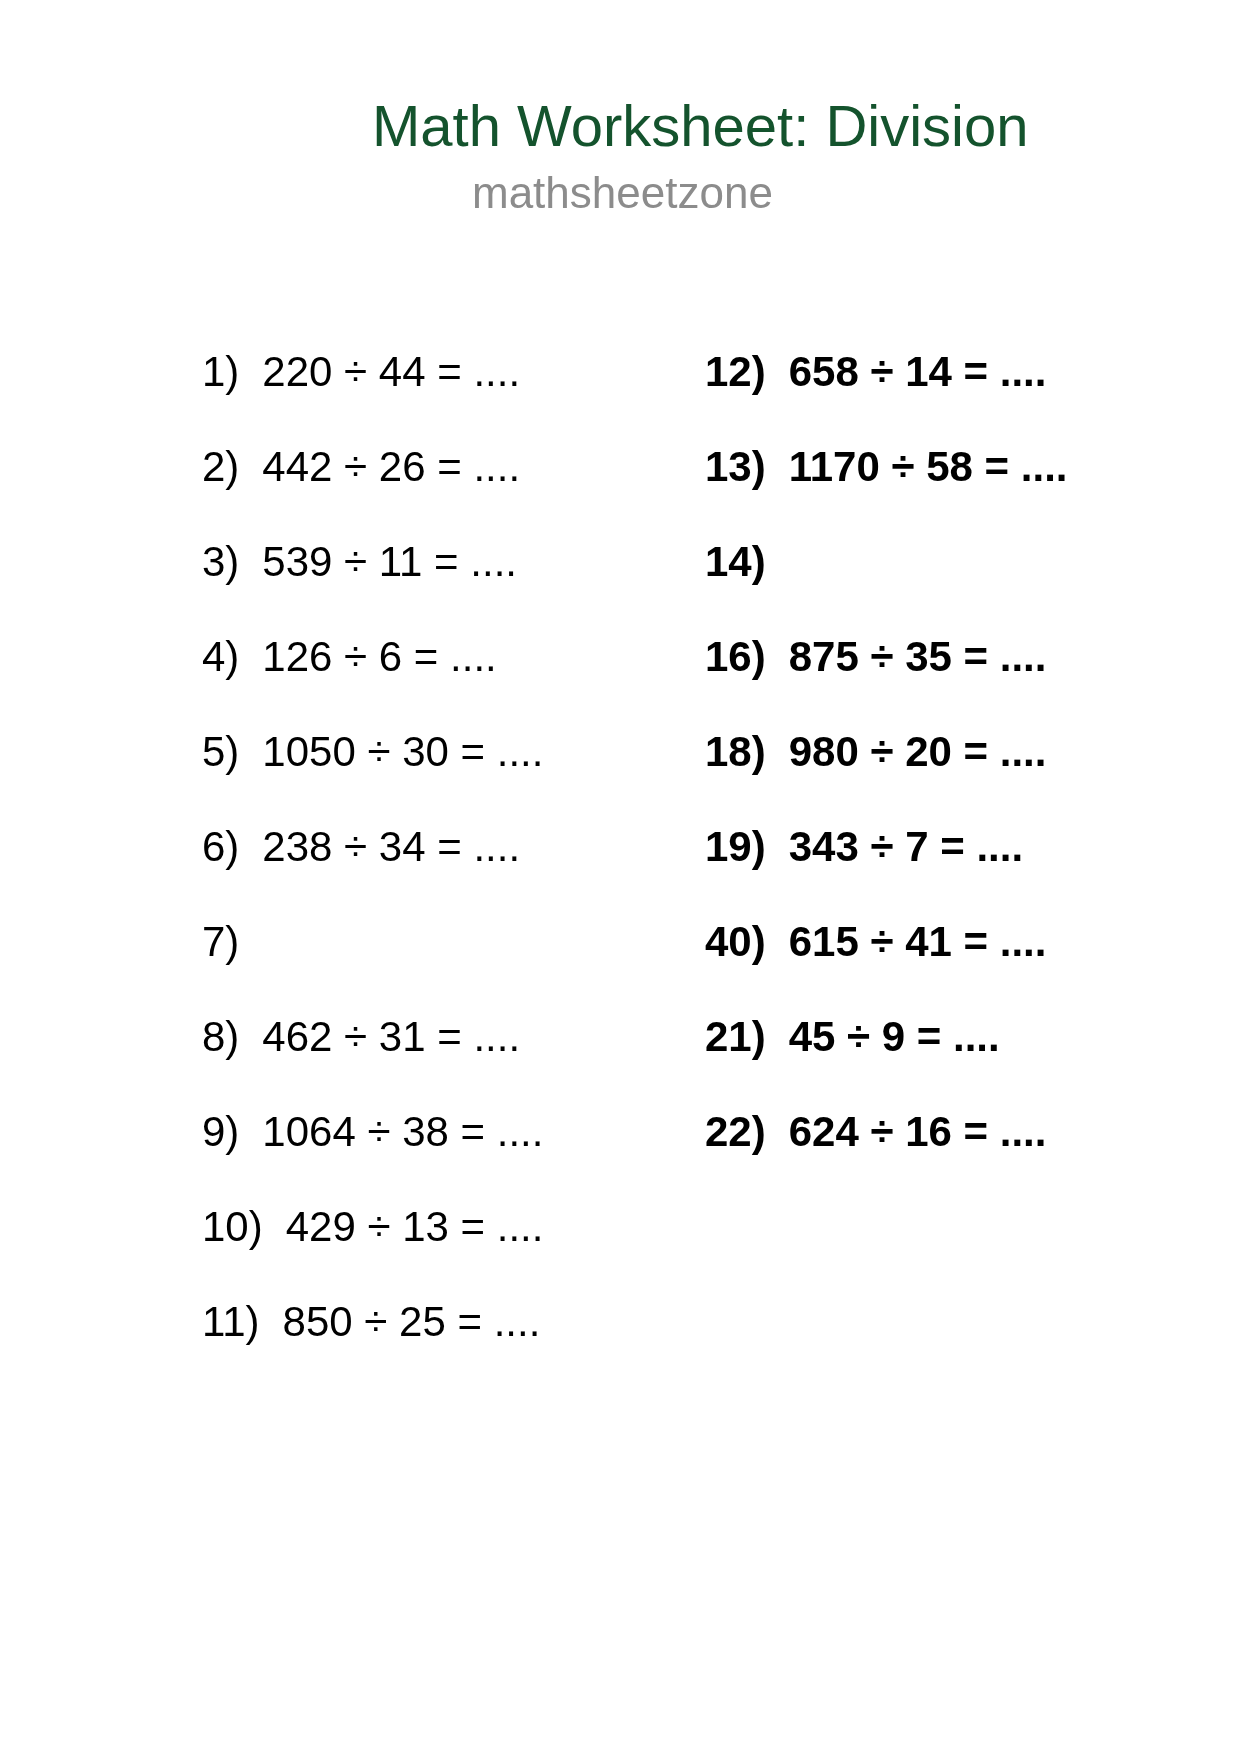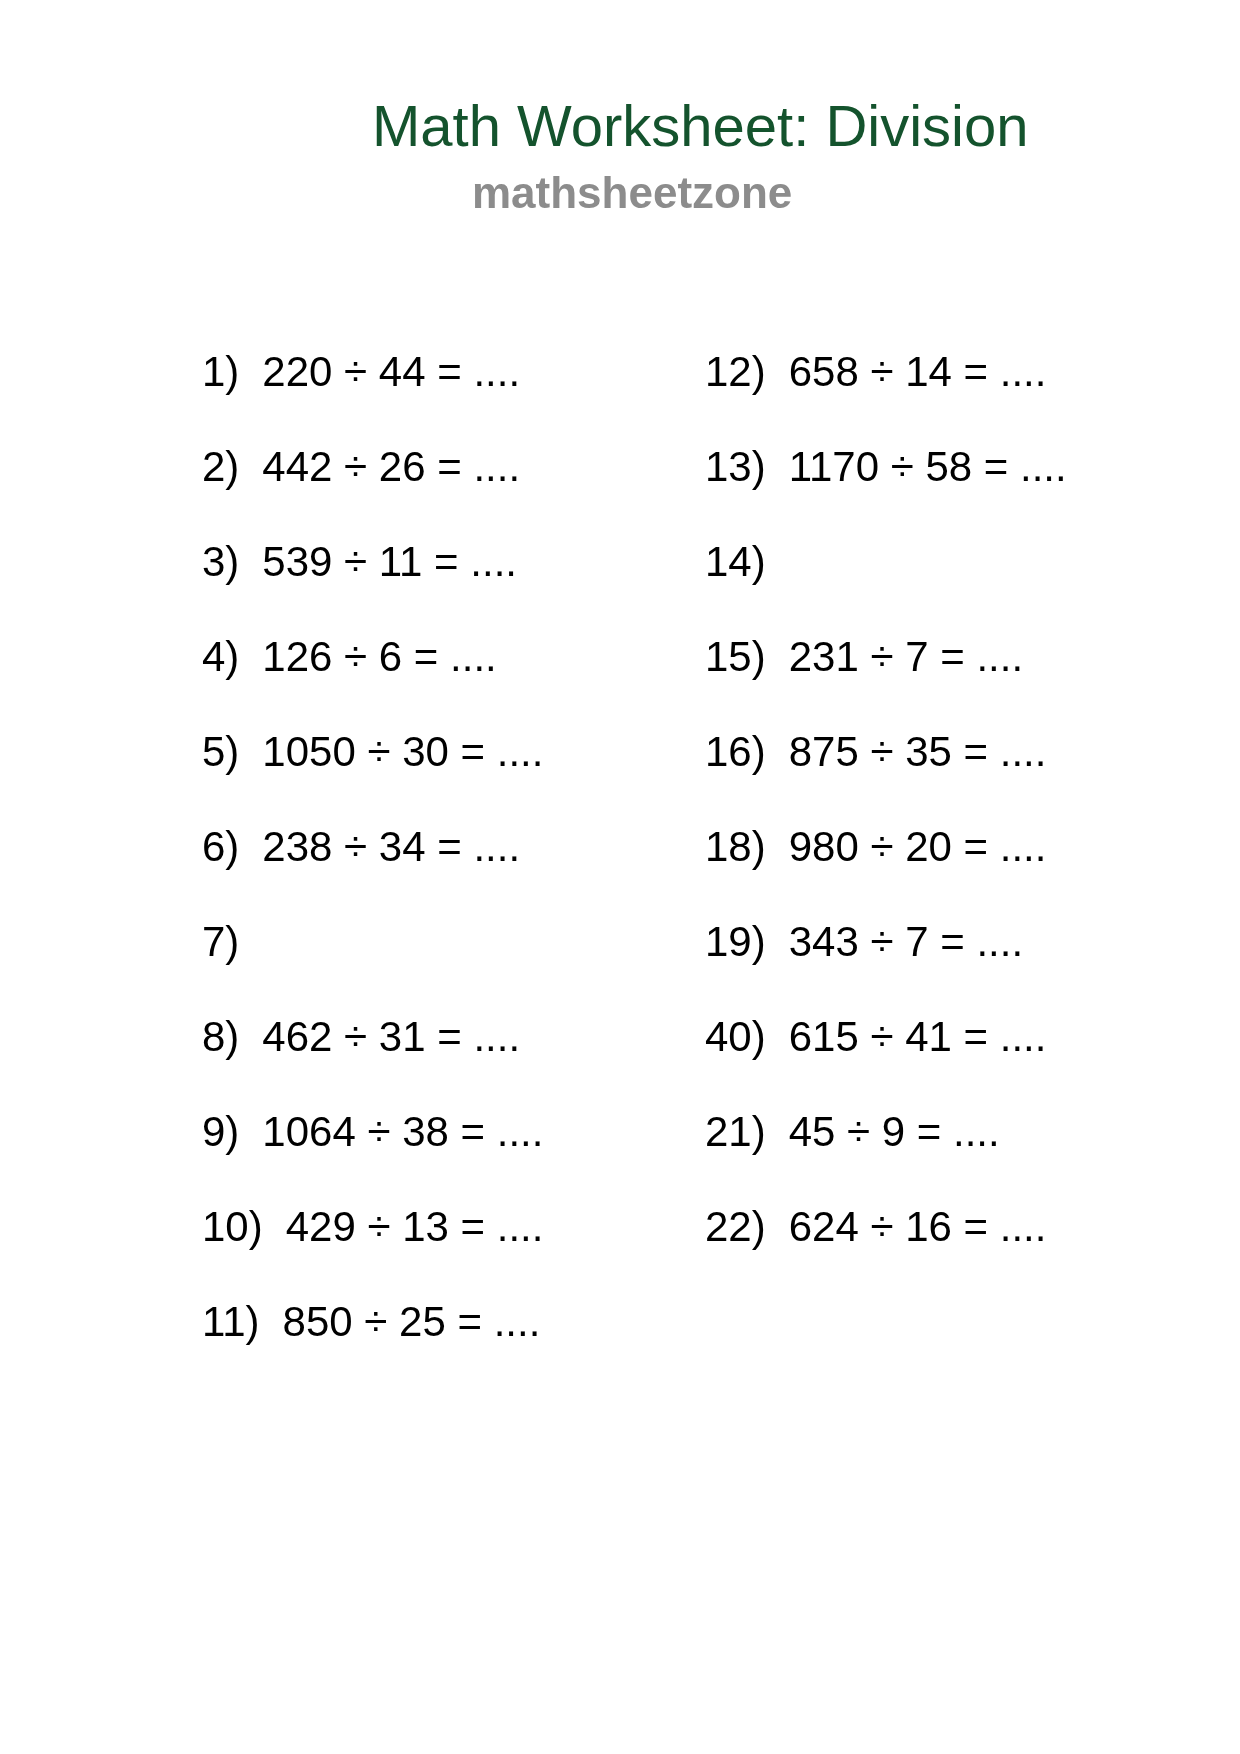--- a/index.html
+++ b/index.html
@@ -25,30 +25,29 @@
     white-space: nowrap;
   }
   .page-subtitle {
     position: absolute;
     left: 472px;
     top: 171px;
     font-size: 44px;
     line-height: 1;
     color: #8c8c8c;
     white-space: nowrap;
-    font-weight: bold;
   }
   .problems-col {
     position: absolute;
     top: 324px;
     display: flex;
     flex-direction: column;
   }
   .col-left  { left: 202px; }
-  .col-right { left: 705px; }
+  .col-right { left: 705px; font-weight: bold; }
   .problem-row {
     height: 95px;
     line-height: 95px;
     font-size: 42px;
     white-space: nowrap;
     display: flex;
     column-gap: 23px;
   }
   .problem-number { display: inline-block; }
   .problem-expression { display: inline-block; }
@@ -111,24 +110,20 @@
     <span class="problem-expression">658 ÷ 14 = ....</span>
   </div>
   <div class="problem-row">
     <span class="problem-number">13)</span>
     <span class="problem-expression">1170 ÷ 58 = ....</span>
   </div>
   <div class="problem-row">
     <span class="problem-number">14)</span>
   </div>
   <div class="problem-row">
-    <span class="problem-number">15)</span>
-    <span class="problem-expression">231 ÷ 7 = ....</span>
-  </div>
-  <div class="problem-row">
     <span class="problem-number">16)</span>
     <span class="problem-expression">875 ÷ 35 = ....</span>
   </div>
   <div class="problem-row">
     <span class="problem-number">18)</span>
     <span class="problem-expression">980 ÷ 20 = ....</span>
   </div>
   <div class="problem-row">
     <span class="problem-number">19)</span>
     <span class="problem-expression">343 ÷ 7 = ....</span>

